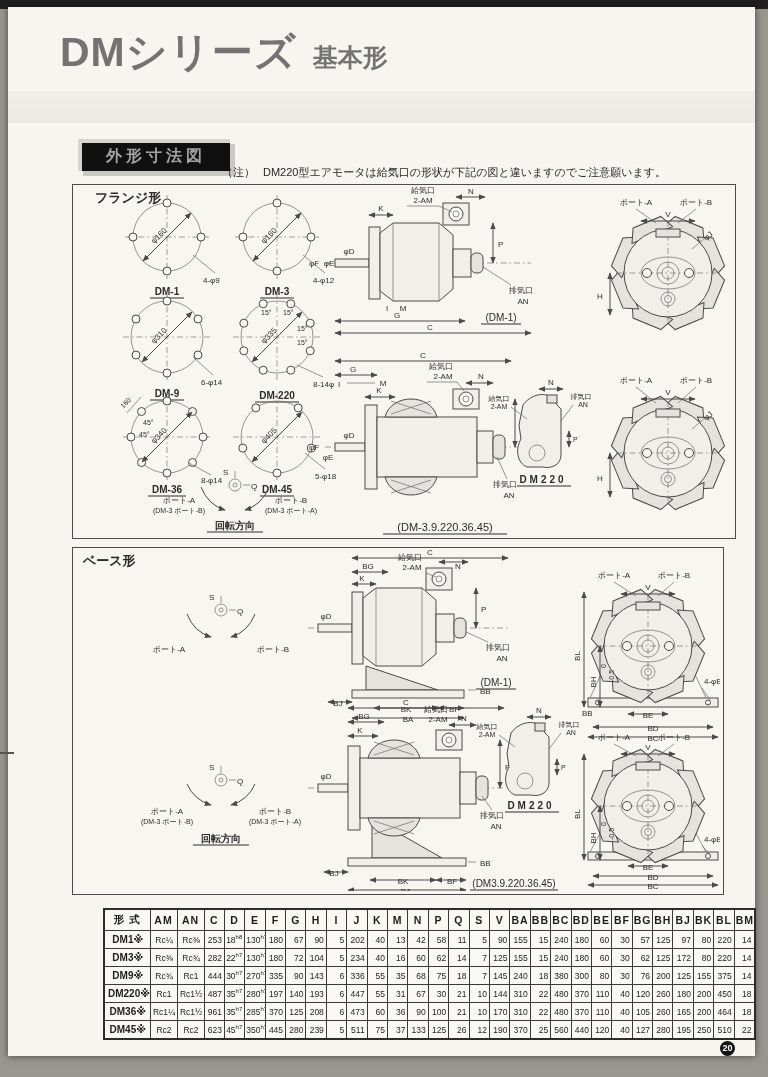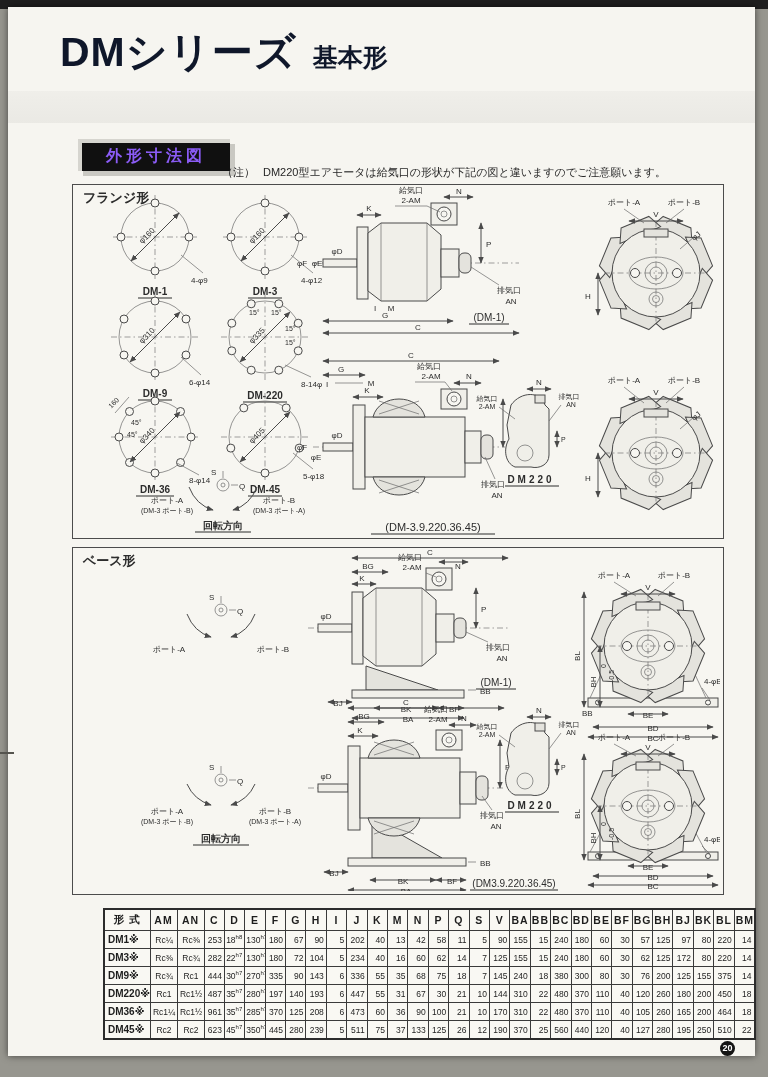--- a/index.html
+++ b/index.html
@@ -9,32 +9,32 @@
     font-family:"Liberation Sans","DejaVu Sans",sans-serif;
     -webkit-font-smoothing:antialiased;
   }
   #topband{position:absolute;left:0;top:0;width:768px;height:9px;background:#1f1f1f;}
   .scan{
     position:absolute;left:8px;top:7px;width:747px;height:1049px;
     background:#f6f5f0;box-shadow:0 0 7px rgba(0,0,0,.55);
   }
   .wash{position:absolute;left:0;top:84px;width:747px;height:32px;
     background:linear-gradient(#ecebe6,#e4e3de);opacity:.65;}
-  .titleblock{position:absolute;left:52px;top:18px;white-space:nowrap;color:#0f172a;}
+  .titleblock{position:absolute;left:52px;top:18px;white-space:nowrap;color:#737373;}
   .title-main{font-size:41px;font-weight:bold;letter-spacing:1px;}
   .title-sub{font-size:25px;font-weight:bold;margin-left:16px;}
   .badge{
-    position:absolute;left:74px;top:136px;background:#101010;color:#8b5cf6;
+    position:absolute;left:74px;top:136px;background:#101010;color:#a3a3a3;
     font-size:16px;font-weight:bold;letter-spacing:4px;padding:3px 24px 4px;
     box-shadow:3px 3px 0 2px #c9c8c2, -2px -2px 0 2px #d6d5cf;
   }
   .note{position:absolute;left:214px;top:158px;font-size:11px;color:#262626;letter-spacing:0;}
   .note .pfx{margin-right:8px;}
   .dbox{position:absolute;left:64px;width:650px;border:1.5px solid #4c4c4c;background:#f7f6f1;}
-  #flangeBox{top:177px;height:353px;}
+  #flangeBox{top:177px;height:353px;padding-left:12px;}
   #baseBox{top:540px;height:346px;}
   svg{display:block;}
   svg text{font-family:"Liberation Sans","DejaVu Sans",sans-serif;fill:#2c2c2c;font-size:9px;}
   .t7{font-size:7px;} .t8{font-size:8px;} .t10{font-size:10px;} .t11{font-size:11px;}
   .t13{font-size:13px;font-weight:bold;} .bold{font-weight:bold;}
   .mid{text-anchor:middle;}
   .dim{stroke:#4a4a4a;stroke-width:1;fill:none;}
   .thin{stroke:#6a6a6a;stroke-width:.7;fill:none;}
   .cl{stroke:#777;stroke-width:.7;stroke-dasharray:6 3 1.5 3;fill:none;}
   .pt{stroke:#4a4a4a;stroke-width:1;fill:#f0efe9;}
@@ -44,21 +44,21 @@
   
   .unitlbl{position:absolute;left:63px;top:889px;width:650px;text-align:right;font-size:9px;color:#333;}
   #dimtable-wrap{position:absolute;left:63px;top:901px;width:650px;padding-left:32px;}
   table.dims{border-collapse:collapse;table-layout:fixed;width:650px;background:#f9f8f3;}
   table.dims th,table.dims td{
     border:1px solid #3a3a3a;white-space:nowrap;overflow:hidden;
     color:#1d1d1d;height:17px;padding:0 1px;
   }
   table.dims th{font-size:10.5px;font-weight:bold;text-align:center;height:20px;letter-spacing:1px;}
   table.dims td{font-size:8.5px;text-align:right;padding-right:2px;}
-  table.dims td.model{font-size:10px;font-weight:bold;text-align:left;padding-left:3px;letter-spacing:0;}
+  table.dims td.model{font-size:10px;font-weight:bold;text-align:center;padding-left:3px;letter-spacing:0;}
   table.dims td.frac{text-align:center;padding-right:0;}
   table.dims sup{font-size:6px;vertical-align:super;line-height:0;}
   table.dims{border:2px solid #2c2c2c;}
   .pageno{
     position:absolute;left:712px;top:1034px;width:15px;height:15px;border-radius:50%;
     background:#141414;color:#fff;font-size:9px;font-weight:bold;
     text-align:center;line-height:15px;
   }
   .artifact{position:absolute;left:0px;top:752px;width:14px;height:2px;background:#55544f;}
 </style>

